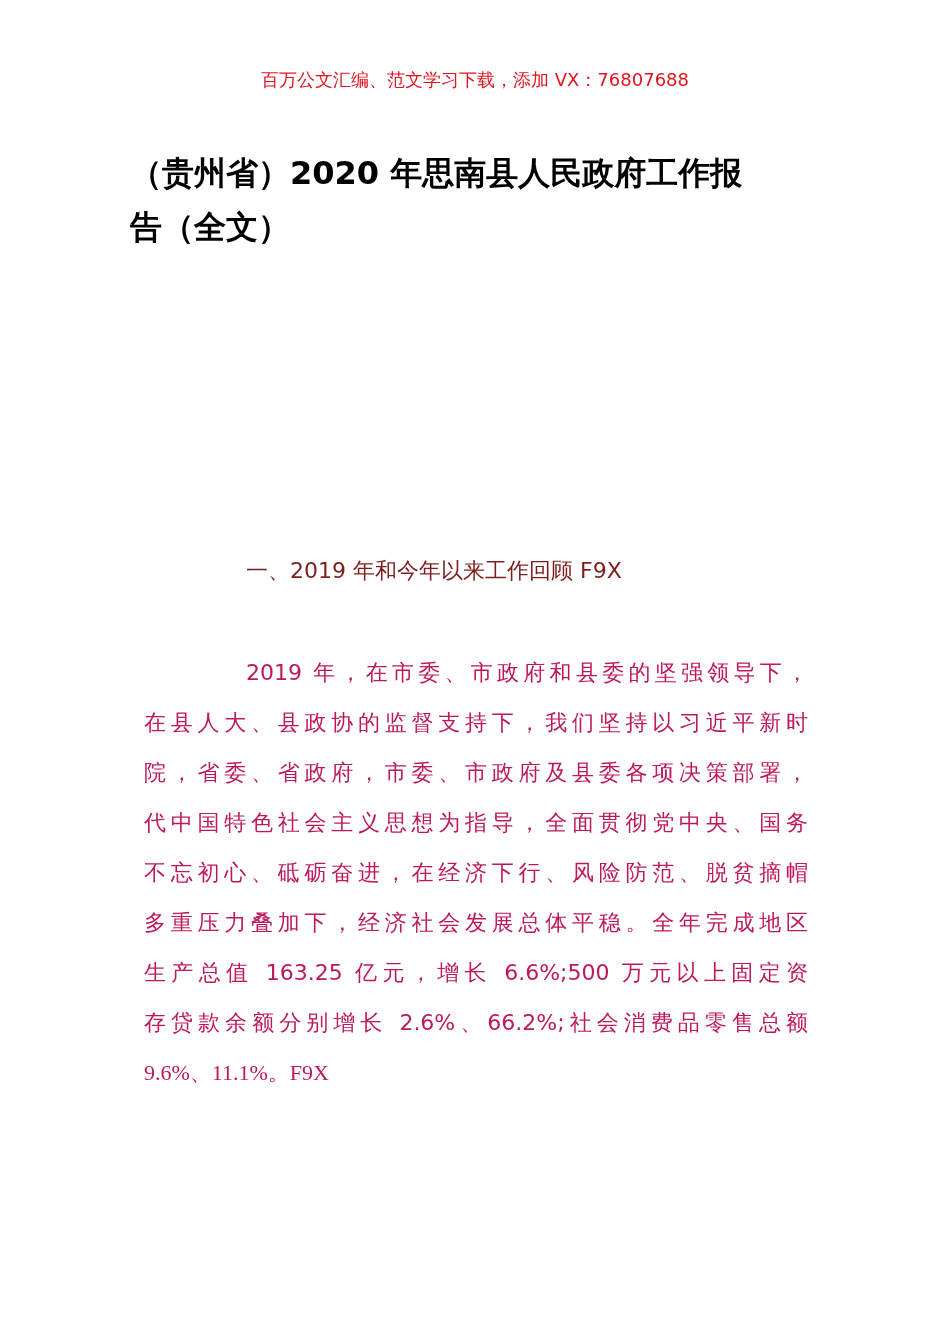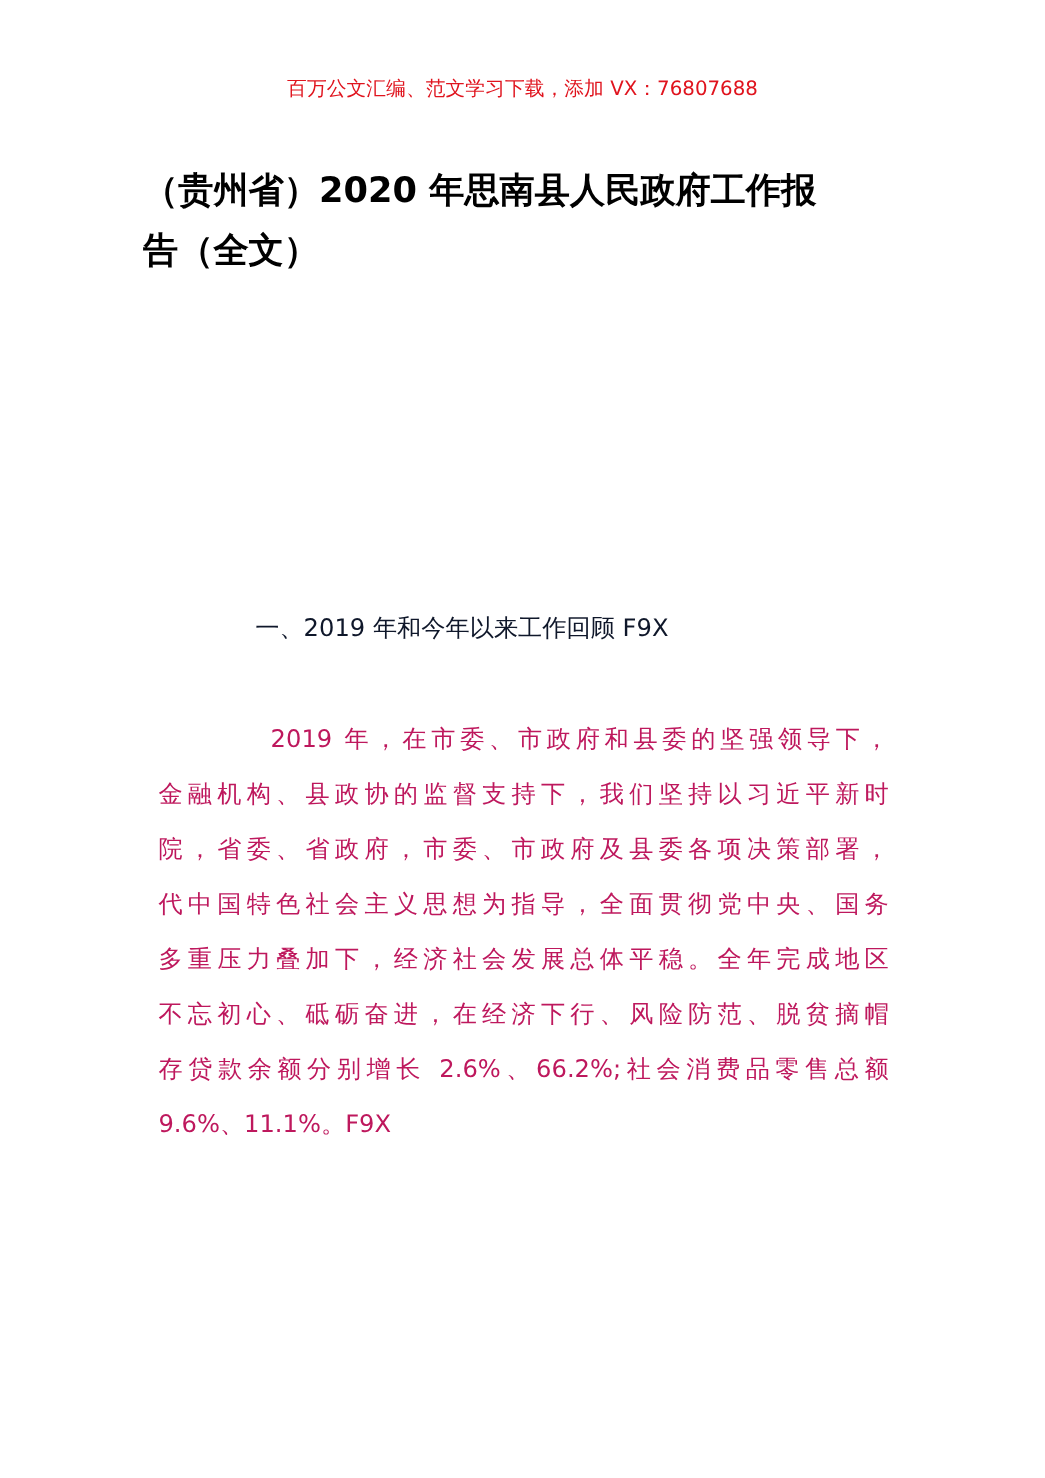--- a/index.html
+++ b/index.html
@@ -33,58 +33,59 @@
       text-align: left;
       font-size: 32px;
       font-weight: bold;
       line-height: 54px;
       color: #000000;
     }
     .title span { display: block; }
     .section-heading {
       position: absolute;
       top: 556px;
-      left: 232px;
+      left: 246px;
       font-size: 22px;
-      color: #0f172a;
+      color: #7f1d1d;
       white-space: nowrap;
     }
     .body-text {
       position: absolute;
       top: 648px;
       left: 144px;
       width: 664px;
       font-size: 22px;
       line-height: 50px;
       color: #be185d;
     }
     .body-line {
       display: block;
       white-space: nowrap;
       height: 50px;
       text-align: justify;
       text-align-last: justify;
     }
     .body-line.first { padding-left: 102px; }
-    .body-line.last { text-align-last: left; }
+    .body-line.last { text-align-last: left; font-family: Liberation Serif, serif; }
   </style>
 </head>
 <body>
 
 <div class="header-note">百万公文汇编、范文学习下载，添加 VX：76807688</div>
 
 <div class="title">
   <span>（贵州省）2020 年思南县人民政府工作报</span>
   <span>告（全文）</span>
 </div>
 
 <div class="section-heading">一、2019 年和今年以来工作回顾 F9X</div>
 
 <div class="body-text">
   <span class="body-line first">2019 年，在市委、市政府和县委的坚强领导下，</span>
-  <span class="body-line">金融机构、县政协的监督支持下，我们坚持以习近平新时</span>
+  <span class="body-line">在县人大、县政协的监督支持下，我们坚持以习近平新时</span>
   <span class="body-line">院，省委、省政府，市委、市政府及县委各项决策部署，</span>
   <span class="body-line">代中国特色社会主义思想为指导，全面贯彻党中央、国务</span>
+  <span class="body-line">不忘初心、砥砺奋进，在经济下行、风险防范、脱贫摘帽</span>
   <span class="body-line">多重压力叠加下，经济社会发展总体平稳。全年完成地区</span>
-  <span class="body-line">不忘初心、砥砺奋进，在经济下行、风险防范、脱贫摘帽</span>
+  <span class="body-line">生产总值 163.25 亿元，增长 6.6%;500 万元以上固定资</span>
   <span class="body-line">存贷款余额分别增长 2.6%、66.2%;社会消费品零售总额</span>
   <span class="body-line last">9.6%、11.1%。F9X</span>
 </div>
 
 </body></html>

